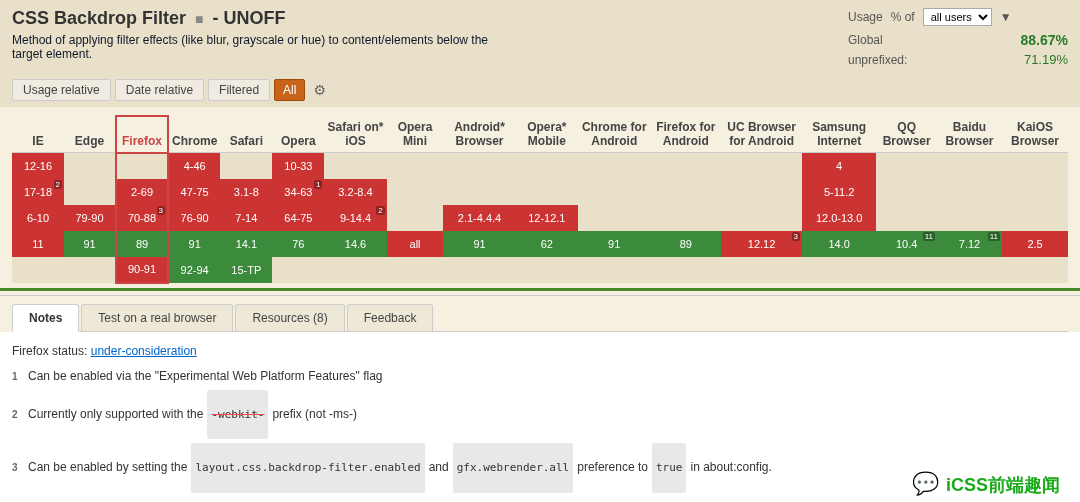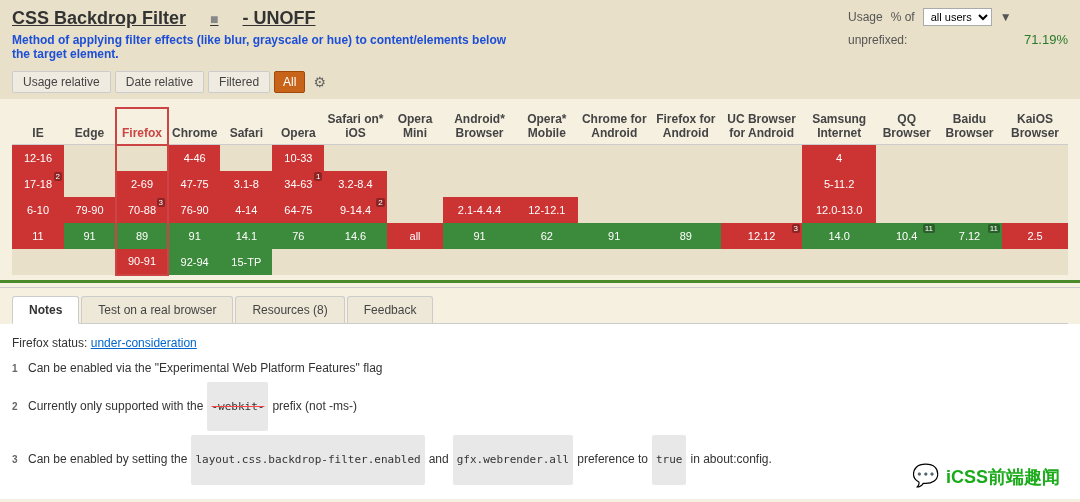--- a/index.html
+++ b/index.html
@@ -18,30 +18,28 @@
       justify-content: space-between;
       align-items: flex-start;
     }
 
     .title-section h1 {
       font-size: 18px;
       font-weight: bold;
       color: #333;
       display: flex;
       align-items: center;
-      gap: 24px;
-      text-decoration: underline;
+      gap: 9px;
     }
 
     .title-section p {
       font-size: 12px;
-      color: #1d4ed8;
+      color: #0f172a;
       margin-top: 4px;
       max-width: 500px;
-      font-weight: bold;
     }
 
     .usage-panel {
       text-align: right;
       min-width: 220px;
     }
 
     .usage-panel .usage-header {
       display: flex;
       align-items: center;
@@ -264,20 +262,24 @@
   <div class="usage-panel">
     <div class="usage-header">
       <span>Usage</span>
       <span>% of</span>
       <select>
         <option>all users</option>
       </select>
       <span>▼</span>
     </div>
     <div class="stat-row">
+      <span class="label">Global</span>
+      <span class="value">88.67%</span>
+    </div>
+    <div class="stat-row">
       <span class="label">unprefixed:</span>
       <span class="value-small">71.19%</span>
     </div>
   </div>
 </div>
 
 <div class="filter-bar">
   <button class="filter-btn">Usage relative</button>
   <button class="filter-btn">Date relative</button>
   <button class="filter-btn">Filtered</button>
@@ -379,21 +381,21 @@
           <td style="text-align: center; padding: 2px 3px; font-size: 11px; height: 26px; vertical-align: middle; position: relative; min-width: 52px; background: rgb(204, 51, 51); color: white;"><span>5-11.2</span></td>
           <td style="text-align: center; padding: 2px 3px; font-size: 11px; height: 26px; vertical-align: middle; position: relative; min-width: 52px; background: rgb(232, 224, 200);"></td>
           <td style="text-align: center; padding: 2px 3px; font-size: 11px; height: 26px; vertical-align: middle; position: relative; min-width: 52px; background: rgb(232, 224, 200);"></td>
           <td style="text-align: center; padding: 2px 3px; font-size: 11px; height: 26px; vertical-align: middle; position: relative; min-width: 52px; background: rgb(232, 224, 200);"></td>
         </tr>
         <tr>
           <td style="text-align: center; padding: 2px 3px; font-size: 11px; height: 26px; vertical-align: middle; position: relative; min-width: 52px; background: rgb(204, 51, 51); color: white;"><span>6-10</span></td>
           <td style="text-align: center; padding: 2px 3px; font-size: 11px; height: 26px; vertical-align: middle; position: relative; min-width: 52px; background: rgb(204, 51, 51); color: white;"><span>79-90</span></td>
           <td style="text-align: center; padding: 2px 3px; font-size: 11px; height: 26px; vertical-align: middle; position: relative; min-width: 52px; border-left: 2px solid rgb(204, 68, 68); border-right: 2px solid rgb(204, 68, 68); background: rgb(204, 51, 51); color: white;"><span>70-88</span><span style="position: absolute; top: 1px; right: 2px; font-size: 8px; background: rgba(0, 0, 0, 0.3); color: white; padding: 0px 2px; border-radius: 2px;">3</span></td>
           <td style="text-align: center; padding: 2px 3px; font-size: 11px; height: 26px; vertical-align: middle; position: relative; min-width: 52px; background: rgb(204, 51, 51); color: white;"><span>76-90</span></td>
-          <td style="text-align: center; padding: 2px 3px; font-size: 11px; height: 26px; vertical-align: middle; position: relative; min-width: 52px; background: rgb(204, 51, 51); color: white;"><span>4-14</span></td>
+          <td style="text-align: center; padding: 2px 3px; font-size: 11px; height: 26px; vertical-align: middle; position: relative; min-width: 52px; background: rgb(204, 51, 51); color: white;"><span>7-14</span></td>
           <td style="text-align: center; padding: 2px 3px; font-size: 11px; height: 26px; vertical-align: middle; position: relative; min-width: 52px; background: rgb(204, 51, 51); color: white;"><span>64-75</span></td>
           <td style="text-align: center; padding: 2px 3px; font-size: 11px; height: 26px; vertical-align: middle; position: relative; min-width: 52px; background: rgb(204, 51, 51); color: white;"><span>9-14.4</span><span style="position: absolute; top: 1px; right: 2px; font-size: 8px; background: rgba(0, 0, 0, 0.3); color: white; padding: 0px 2px; border-radius: 2px;">2</span></td>
           <td style="text-align: center; padding: 2px 3px; font-size: 11px; height: 26px; vertical-align: middle; position: relative; min-width: 52px; background: rgb(232, 224, 200);"></td>
           <td style="text-align: center; padding: 2px 3px; font-size: 11px; height: 26px; vertical-align: middle; position: relative; min-width: 52px; background: rgb(204, 51, 51); color: white;"><span>2.1-4.4.4</span></td>
           <td style="text-align: center; padding: 2px 3px; font-size: 11px; height: 26px; vertical-align: middle; position: relative; min-width: 52px; background: rgb(204, 51, 51); color: white;"><span>12-12.1</span></td>
           <td style="text-align: center; padding: 2px 3px; font-size: 11px; height: 26px; vertical-align: middle; position: relative; min-width: 52px; background: rgb(232, 224, 200);"></td>
           <td style="text-align: center; padding: 2px 3px; font-size: 11px; height: 26px; vertical-align: middle; position: relative; min-width: 52px; background: rgb(232, 224, 200);"></td>
           <td style="text-align: center; padding: 2px 3px; font-size: 11px; height: 26px; vertical-align: middle; position: relative; min-width: 52px; background: rgb(232, 224, 200);"></td>
           <td style="text-align: center; padding: 2px 3px; font-size: 11px; height: 26px; vertical-align: middle; position: relative; min-width: 52px; background: rgb(204, 51, 51); color: white;"><span>12.0-13.0</span></td>
           <td style="text-align: center; padding: 2px 3px; font-size: 11px; height: 26px; vertical-align: middle; position: relative; min-width: 52px; background: rgb(232, 224, 200);"></td>

